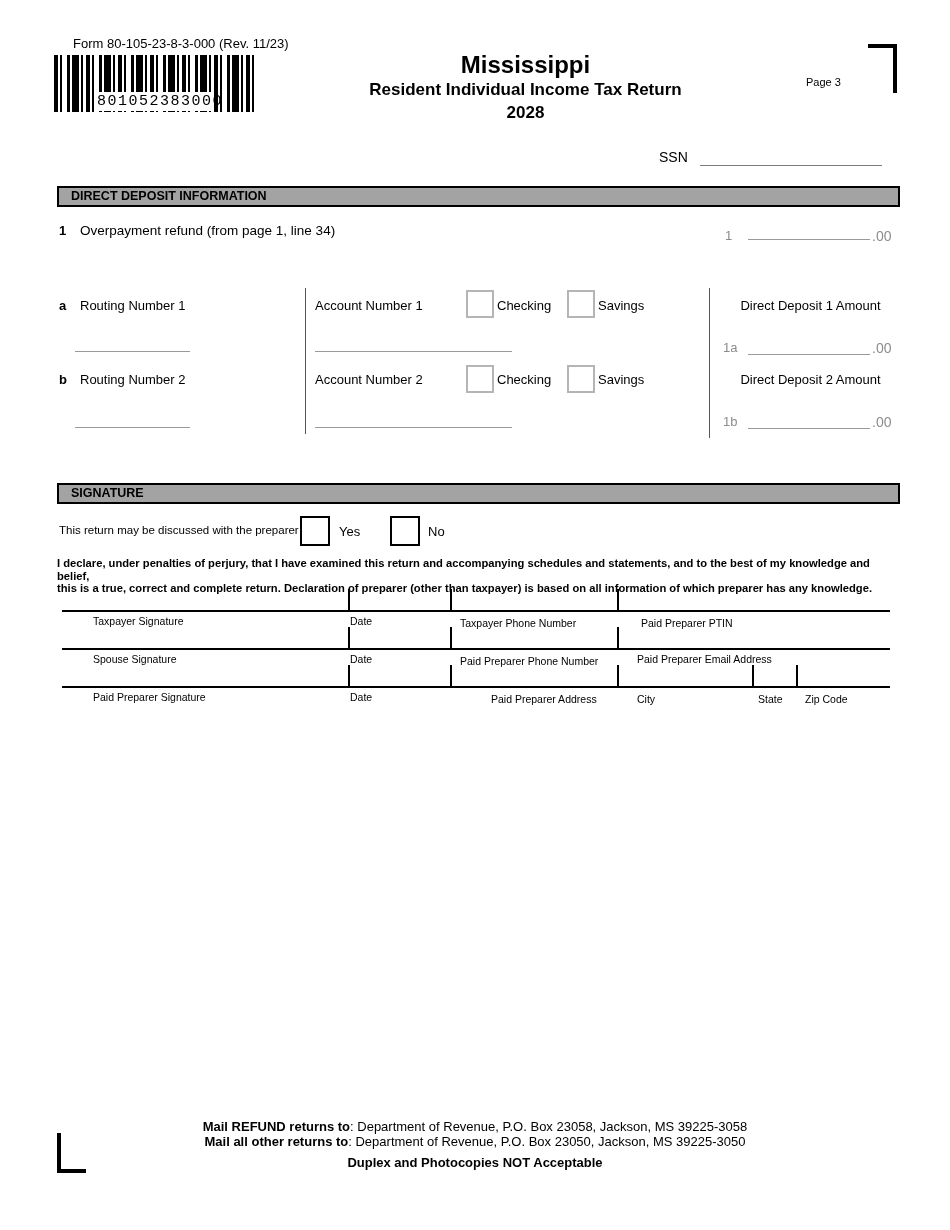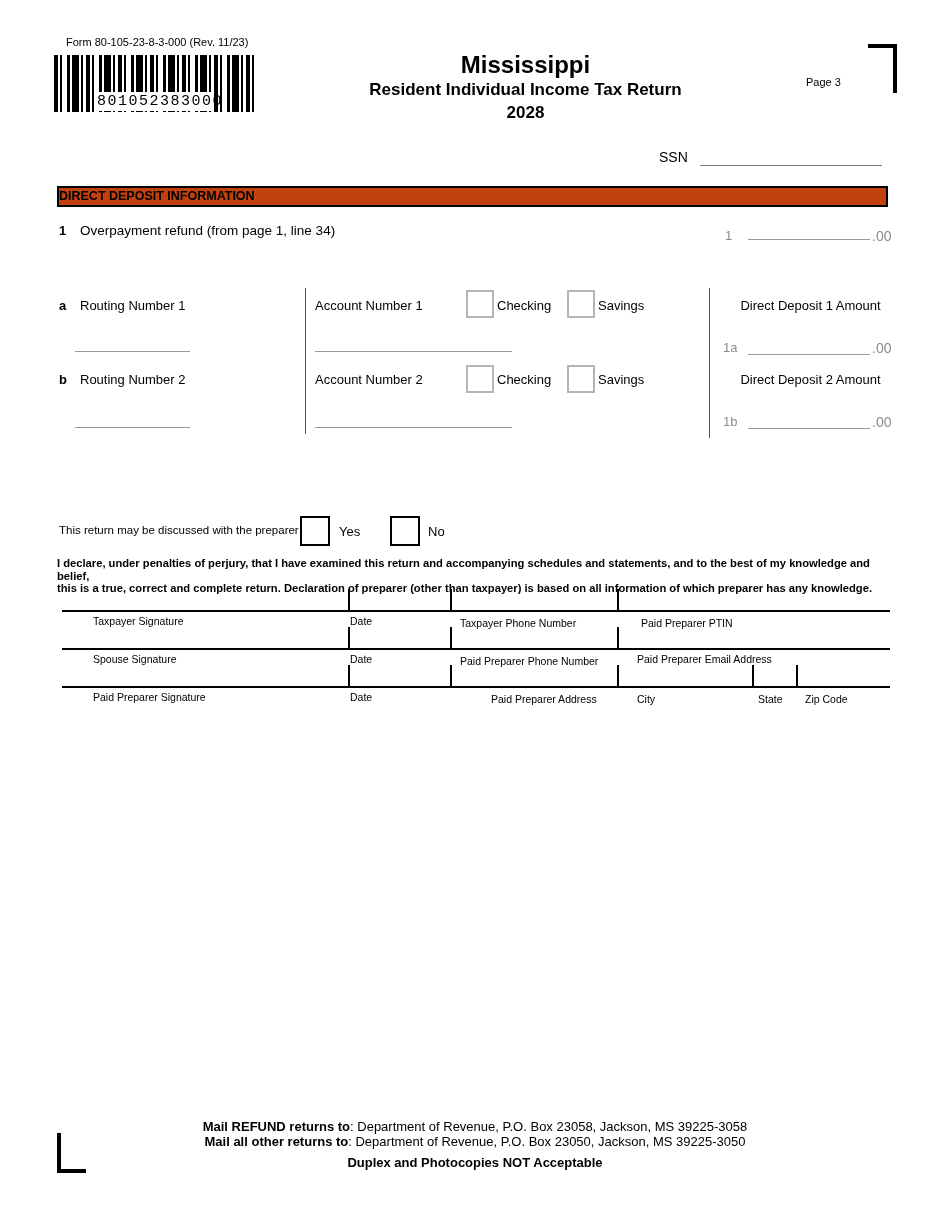--- a/index.html
+++ b/index.html
@@ -1,43 +1,43 @@
 <!DOCTYPE html>
 <html><head>
 <meta charset="utf-8">
 <style>
   html,body{margin:0;padding:0;background:#fff;}
   .page{position:relative;width:950px;height:1230px;background:#fff;overflow:hidden;
         font-family:"Liberation Sans", sans-serif;color:#000;}
   .abs{position:absolute;}
 
   
-  .form-number{left:66px;top:36px;font-size:11px;}
+  .form-number{left:73px;top:36px;font-size:13px;}
   .barcode{left:54px;top:55px;width:203px;height:57px;
     background:repeating-linear-gradient(90deg,
       #000 0 4px,#fff 4px 6px,#000 6px 8px,#fff 8px 13px,
       #000 13px 16px,#fff 16px 18px,#000 18px 25px,#fff 25px 27px,
       #000 27px 29px,#fff 29px 32px);}
   .barcode-digits{position:absolute;left:43px;bottom:1px;width:115px;height:19px;
     background:#fff;font-family:"Liberation Mono", monospace;font-size:15px;
     letter-spacing:1.5px;line-height:19px;text-align:center;}
   .title-block{left:288px;top:52px;width:475px;text-align:center;}
   .title-state{font-size:24px;font-weight:bold;line-height:26px;}
   .title-form{font-size:17px;font-weight:bold;line-height:23px;}
   .title-year{font-size:17px;font-weight:bold;line-height:23px;}
   .page-label{left:806px;top:76px;font-size:11px;}
   .corner{background:#000;}
 
   
   .ssn-label{left:659px;top:149px;font-size:14px;}
   .ssn-line{left:700px;top:165px;width:182px;border-bottom:1px solid #7d7d7d;}
 
   
-  .section-bar{left:57px;width:827px;background:#c2410c;border:2px solid #000;
-    font-weight:bold;font-size:12.5px;line-height:17px;padding-left:0;}
+  .section-bar{left:57px;width:827px;background:#a3a3a3;border:2px solid #000;
+    font-weight:bold;font-size:12.5px;line-height:17px;padding-left:12px;}
 
   
   .lbl{font-size:13px;}
   .letter{font-weight:bold;font-size:13px;}
   .fnum{font-size:13px;color:#8c8c8c;}
   .cents{font-size:14px;color:#8c8c8c;}
   .fill-line{border-bottom:1px solid #9a9a9a;height:0;}
   .vline{width:1px;background:#555;}
   .cb{width:24px;height:24px;border:2px solid #b5b5b5;background:#fff;}
   .cb-dark{width:26px;height:26px;border:2px solid #000;background:#fff;}
@@ -107,20 +107,21 @@
   <div class="abs lbl" style="left:497px;top:372px;">Checking</div>
   <div class="abs cb" style="left:567px;top:365px;"></div>
   <div class="abs lbl" style="left:598px;top:372px;">Savings</div>
   <div class="abs amount-label" style="left:718px;top:372px;">Direct Deposit 2 Amount</div>
   <div class="abs fill-line" style="left:75px;top:427px;width:115px;"></div>
   <div class="abs fill-line" style="left:315px;top:427px;width:197px;"></div>
   <div class="abs fnum" style="left:723px;top:414px;">1b</div>
   <div class="abs fill-line" style="left:748px;top:428px;width:122px;"></div>
   <div class="abs cents" style="left:872px;top:414px;">.00</div>
 
+  <div class="abs section-bar" style="top:483px;">SIGNATURE</div>
 
   <div class="abs discuss" style="left:59px;top:524px;">This return may be discussed with the preparer</div>
   <div class="abs cb-dark" style="left:300px;top:516px;"></div>
   <div class="abs lbl" style="left:339px;top:524px;">Yes</div>
   <div class="abs cb-dark" style="left:390px;top:516px;"></div>
   <div class="abs lbl" style="left:428px;top:524px;">No</div>
 
   <div class="abs decl" style="top:557px;">
     <div>I declare, under penalties of perjury, that I have examined this return and accompanying schedules and statements, and to the best of my knowledge and belief,</div>
     <div>this is a true, correct and complete return.  Declaration of preparer (other than taxpayer) is based on all information of which preparer has any knowledge.</div>

